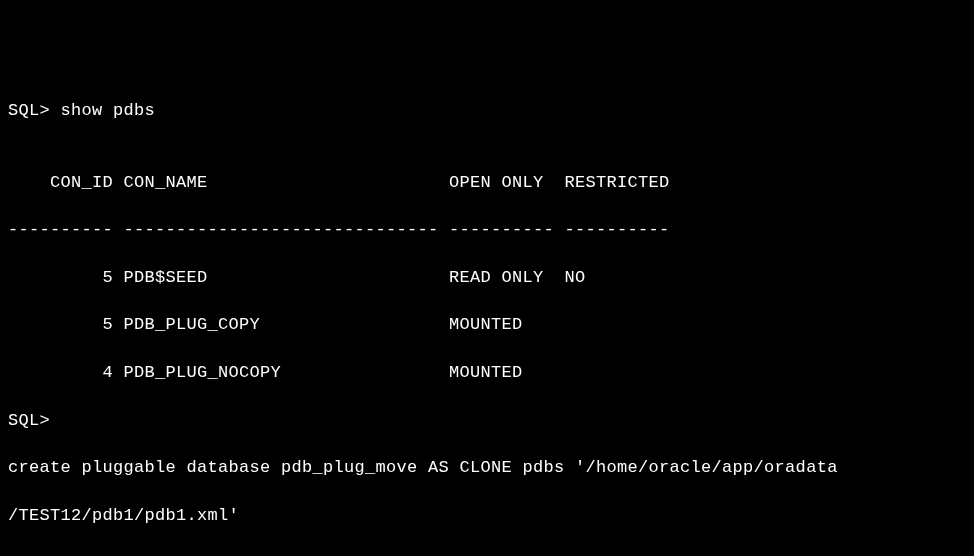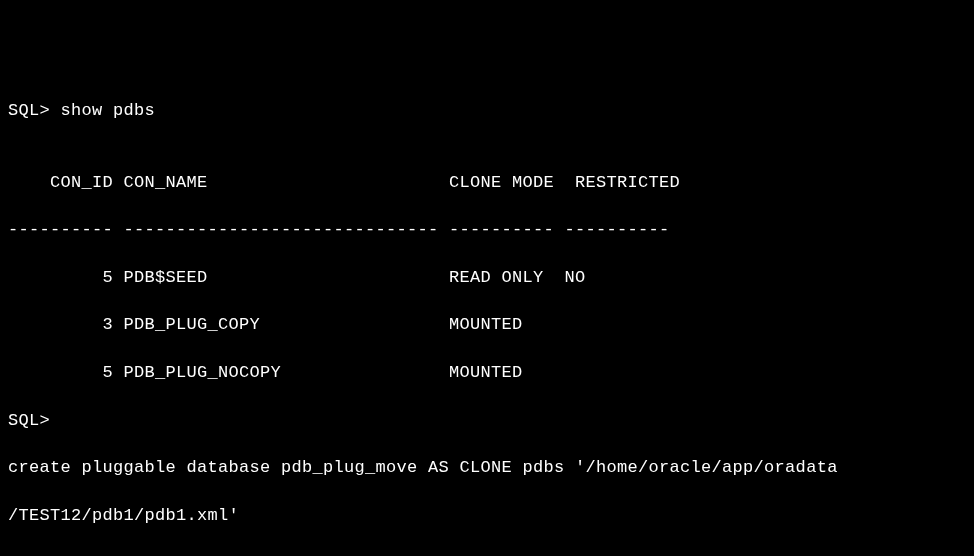--- a/index.html
+++ b/index.html
@@ -24,25 +24,25 @@
       display: block;
     }
   </style>
 </head>
 <body>
 
 
 
 <span class="line">SQL&gt; show pdbs</span>
 <span class="line"></span>
-<span class="line">    CON_ID CON_NAME                       CLONE MODE  RESTRICTED</span>
+<span class="line">    CON_ID CON_NAME                       OPEN ONLY  RESTRICTED</span>
 <span class="line">---------- ------------------------------ ---------- ----------</span>
 <span class="line">         5 PDB$SEED                       READ ONLY  NO</span>
-<span class="line">         3 PDB_PLUG_COPY                  MOUNTED</span>
-<span class="line">         5 PDB_PLUG_NOCOPY                MOUNTED</span>
+<span class="line">         5 PDB_PLUG_COPY                  MOUNTED</span>
+<span class="line">         4 PDB_PLUG_NOCOPY                MOUNTED</span>
 <span class="line">SQL&gt;</span>
 <span class="line">create pluggable database pdb_plug_move AS CLONE pdbs '/home/oracle/app/oradata</span>
 <span class="line">/TEST12/pdb1/pdb1.xml'</span>
 <span class="line">MOVE</span>
 
 
 <span class="line"></span>
 
 <span class="line"></span>
 

